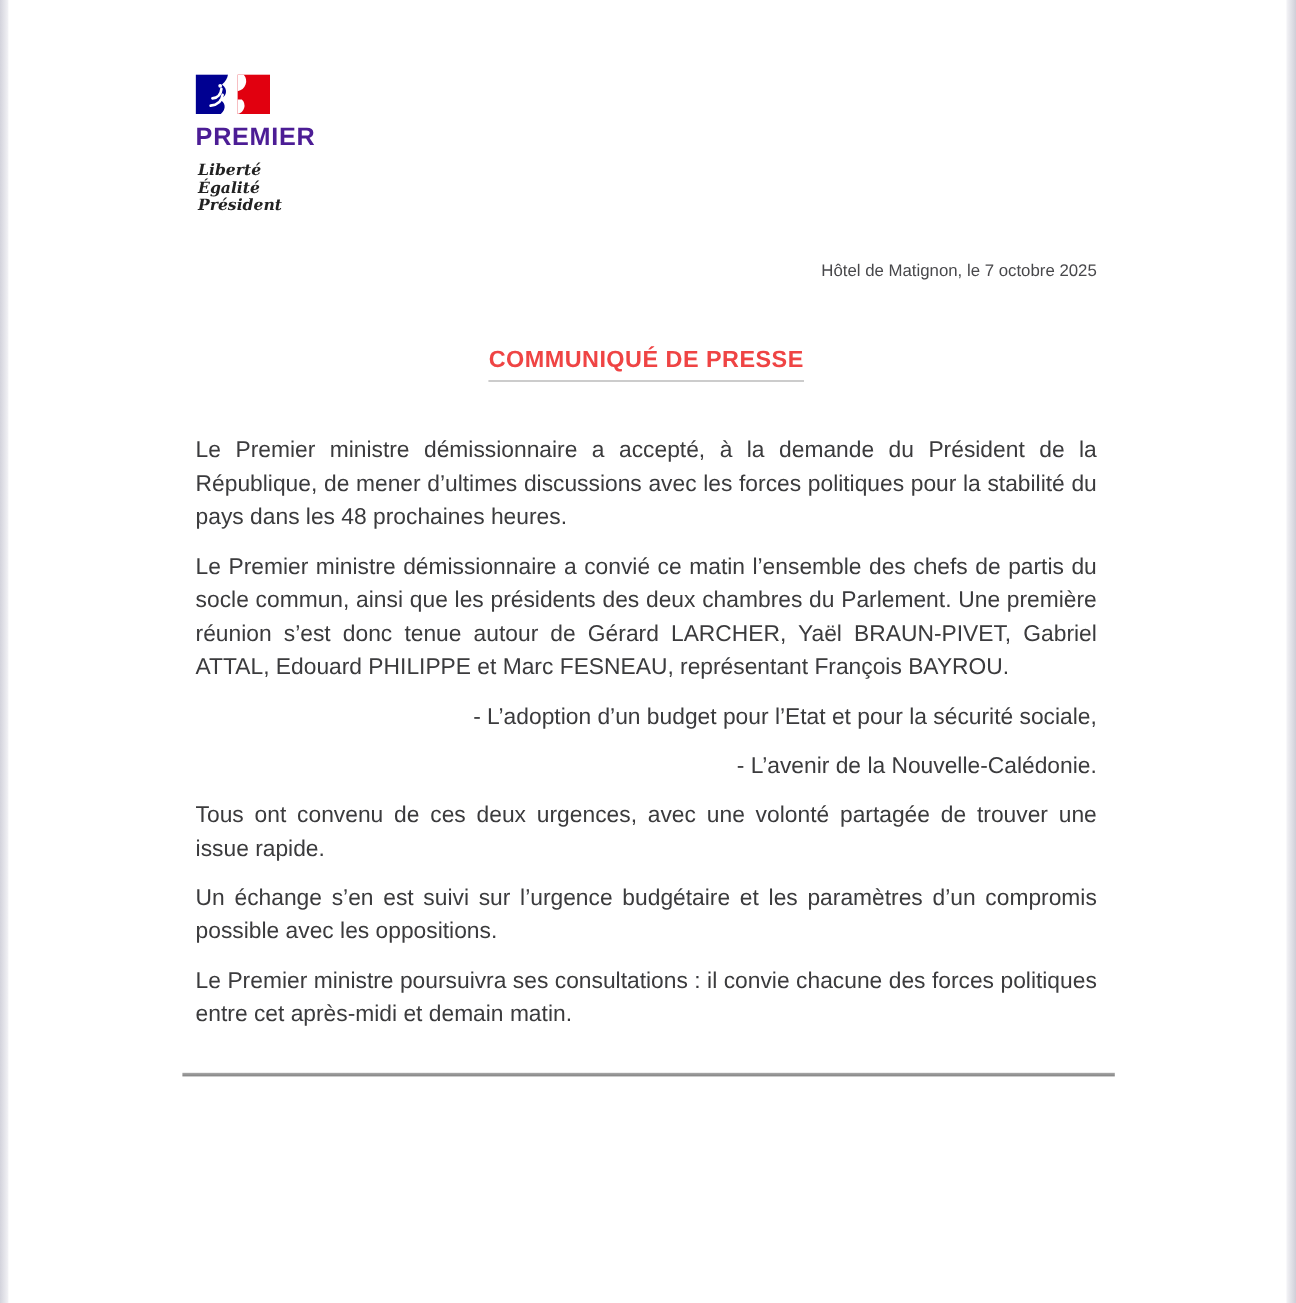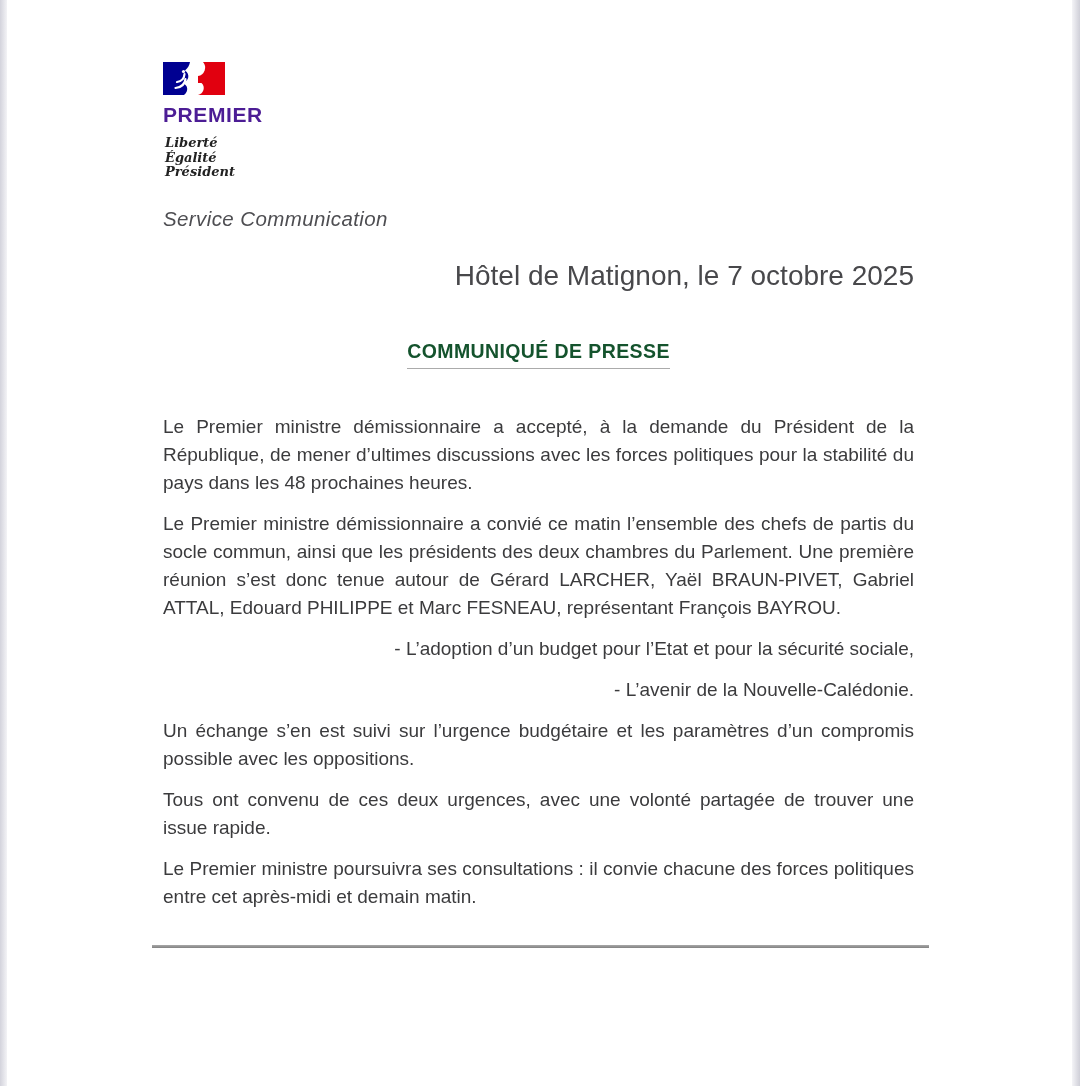--- a/index.html
+++ b/index.html
@@ -48,34 +48,34 @@
     margin-top: 27px;
     font-style: italic;
     font-size: 20.5px;
     line-height: 24px;
     letter-spacing: 0.4px;
     color: #4e4e52;
   }
   .date-line {
     margin-top: 33px;
     text-align: right;
-    font-size: 28px;
+    font-size: 14px;
     line-height: 24px;
     color: #48484b;
   }
 
   
   .doc-title {
     margin-top: 52px;
     text-align: center;
     font-size: 19.5px;
     line-height: 23px;
     font-weight: 700;
     letter-spacing: 0.4px;
-    color: #14532d;
+    color: #ef4444;
   }
   .doc-title .underlined {
     display: inline-block;
     border-bottom: 1px solid #ababab;
     padding-bottom: 5px;
   }
 
   
   .doc-body {
     margin-top: 44px;
@@ -119,32 +119,31 @@
     <div class="logo-name">
       <div>PREMIER</div>
     </div>
     <div class="logo-motto">
       <div>Liberté</div>
       <div>Égalité</div>
       <div>Président</div>
     </div>
   </div>
 
-  <div class="service-line">Service Communication</div>
   <div class="date-line">Hôtel de Matignon, le 7 octobre 2025</div>
 
   <div class="doc-title">
     <span class="underlined">COMMUNIQUÉ DE PRESSE</span>
   </div>
 
   <div class="doc-body">
     <p>Le Premier ministre démissionnaire a accepté, à la demande du Président de la République, de mener d’ultimes discussions avec les forces politiques pour la stabilité du pays dans les 48 prochaines heures.</p>
     <p>Le Premier ministre démissionnaire a convié ce matin l’ensemble des chefs de partis du socle commun, ainsi que les présidents des deux chambres du Parlement. Une première réunion s’est donc tenue autour de Gérard LARCHER, Yaël BRAUN-PIVET, Gabriel ATTAL, Edouard PHILIPPE et Marc FESNEAU, représentant François BAYROU.</p>
     <p class="dash-item">- L’adoption d’un budget pour l’Etat et pour la sécurité sociale,</p>
     <p class="dash-item">- L’avenir de la Nouvelle-Calédonie.</p>
+    <p>Tous ont convenu de ces deux urgences, avec une volonté partagée de trouver une issue rapide.</p>
     <p>Un échange s’en est suivi sur l’urgence budgétaire et les paramètres d’un compromis possible avec les oppositions.</p>
-    <p>Tous ont convenu de ces deux urgences, avec une volonté partagée de trouver une issue rapide.</p>
     <p>Le Premier ministre poursuivra ses consultations : il convie chacune des forces politiques entre cet après-midi et demain matin.</p>
   </div>
 
   <hr class="bottom-rule">
 
 </div>
 
 </body></html>

